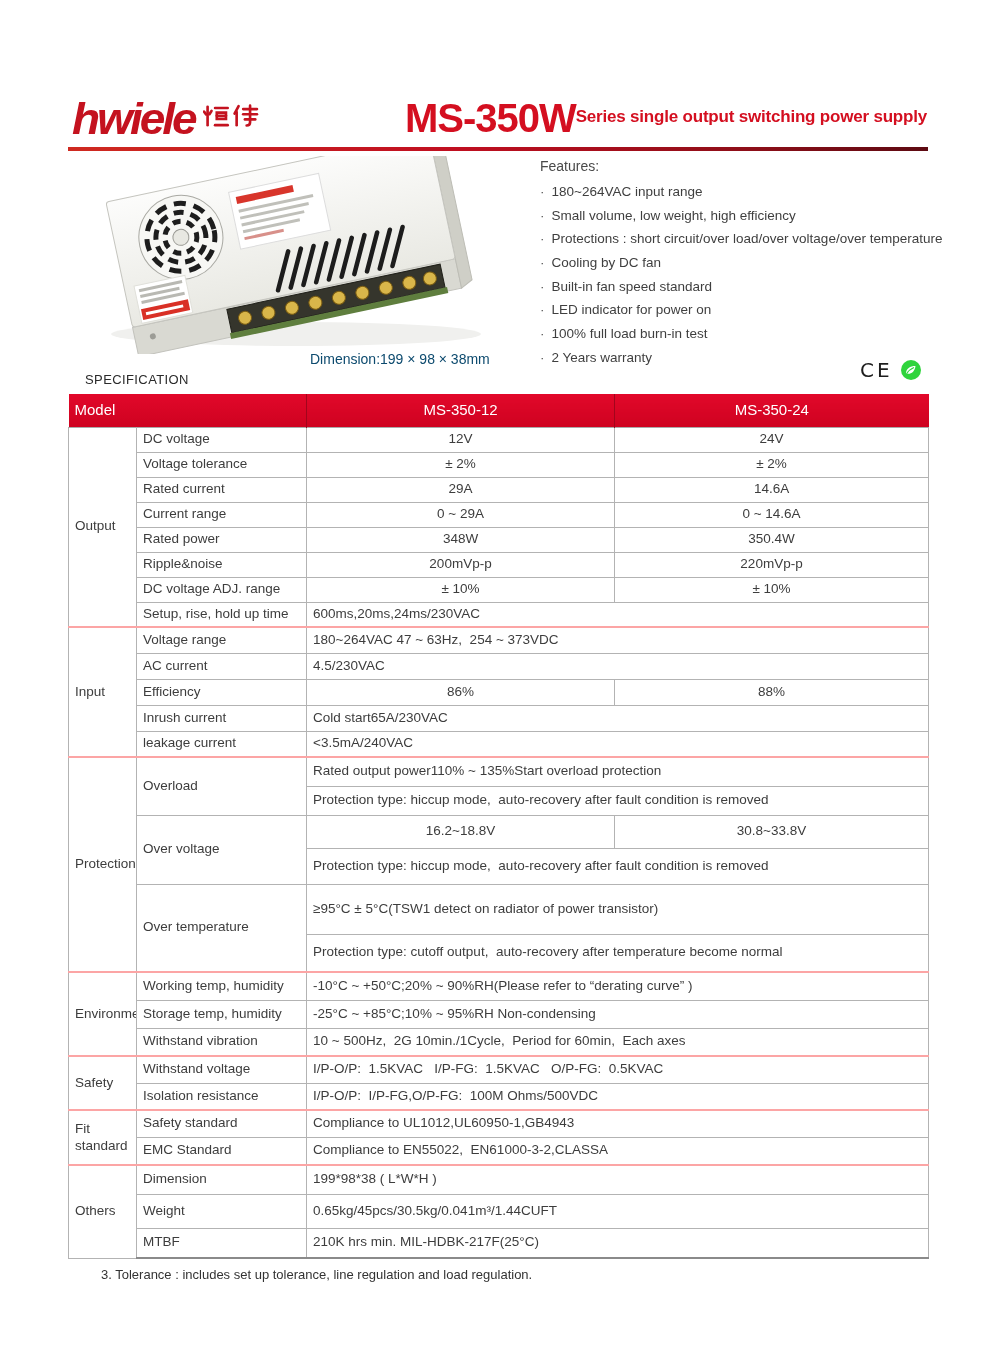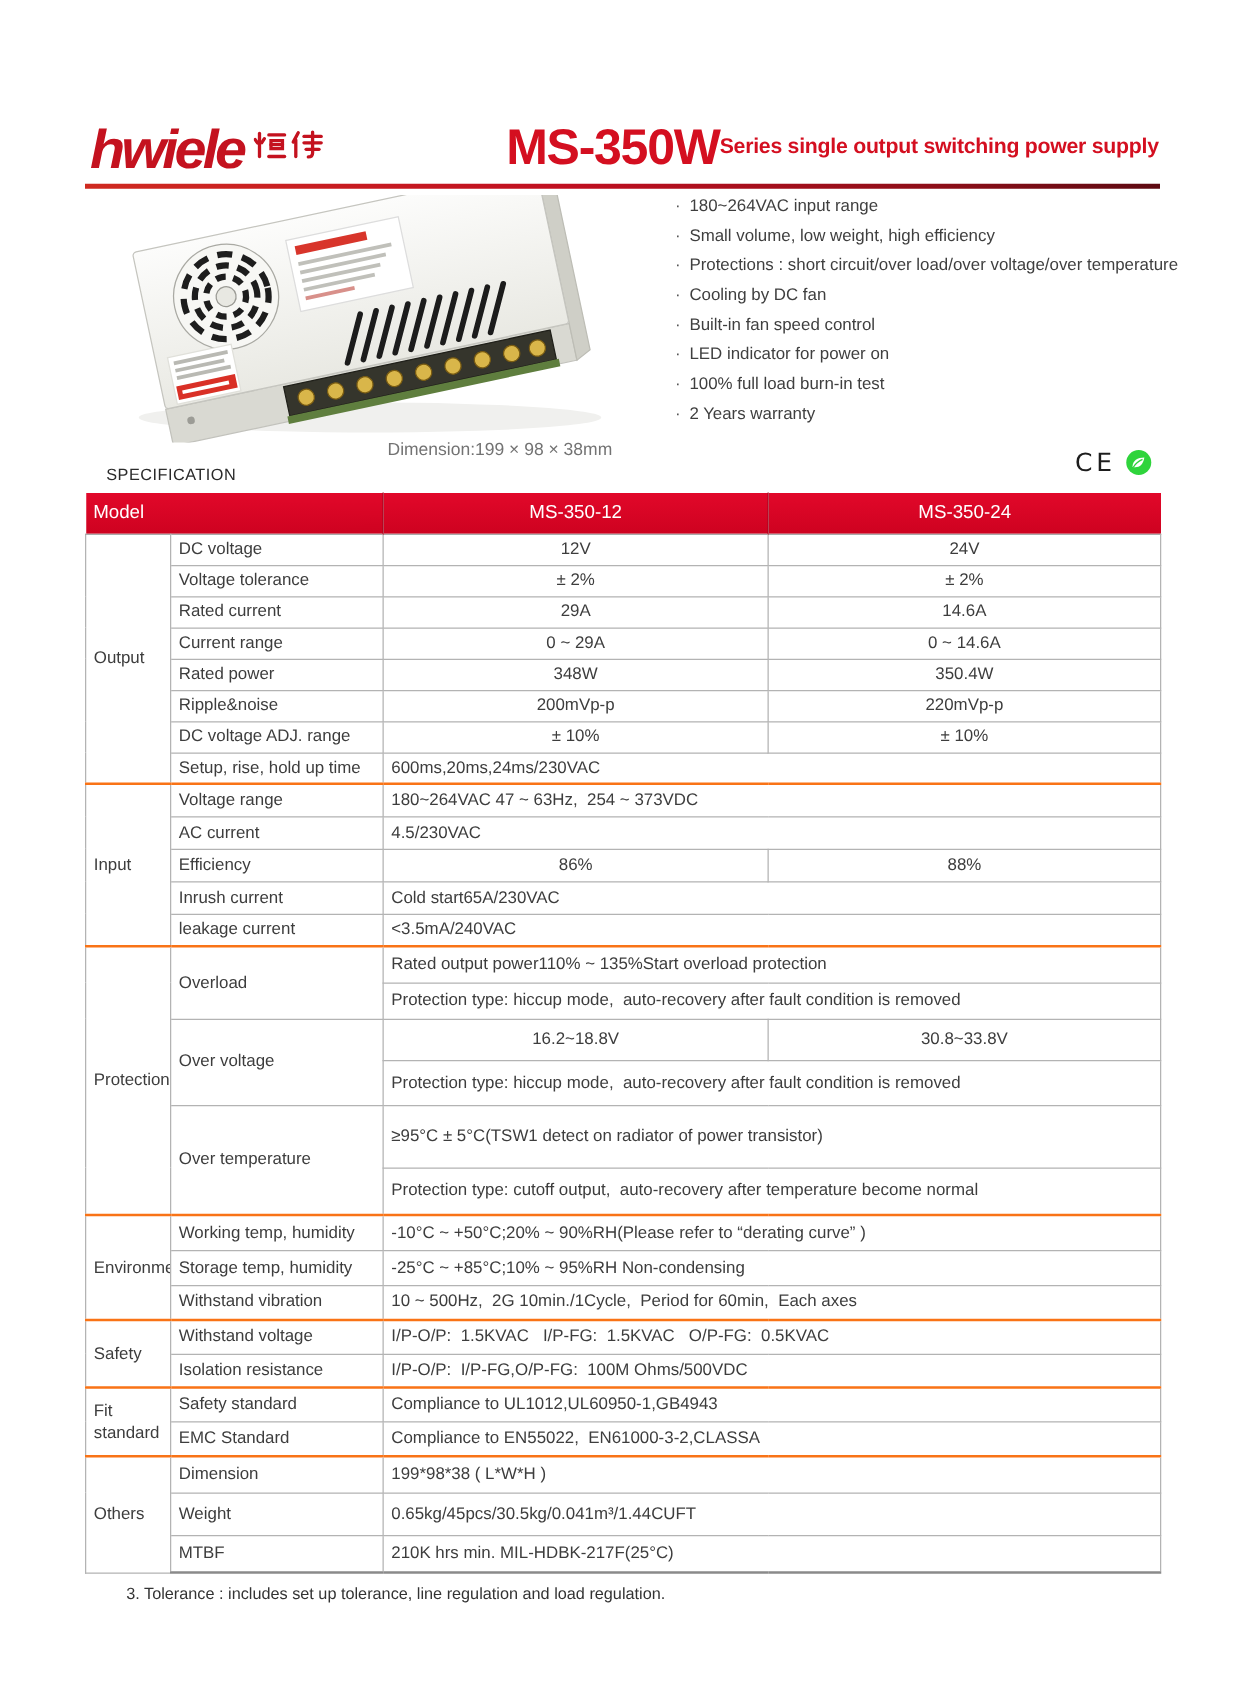--- a/index.html
+++ b/index.html
@@ -18,39 +18,39 @@
   .t1{font-size:40px;font-weight:bold;color:#d40f20;line-height:1;letter-spacing:-1px;}
   .t2{font-size:17px;font-weight:bold;color:#d40f20;line-height:1;margin-bottom:3px;letter-spacing:-0.2px;}
   .rule{position:absolute;left:68px;top:147px;width:860px;height:4px;
     background:linear-gradient(90deg,#cf2a20 0%,#c00f20 45%,#8c0e18 80%,#5d0a12 100%);}
   
   .product{position:absolute;left:78px;top:156px;}
   .features{position:absolute;left:540px;top:158px;width:430px;}
   .features-h{font-size:14px;color:#4a4a4a;margin-bottom:11px;}
   .feat{font-size:13.5px;color:#3f3f3f;margin-bottom:9.5px;display:flex;line-height:1.05;}
   .feat .dot{margin-right:7px;color:#555;}
-  .dim-note{position:absolute;left:310px;top:351px;font-size:14px;color:#737373;}
+  .dim-note{position:absolute;left:310px;top:351px;font-size:14px;color:#0c4a6e;}
   .spec-h{position:absolute;left:85px;top:372px;font-size:13px;color:#2a2a2a;letter-spacing:.4px;}
   .certs{position:absolute;left:860px;top:358px;display:flex;align-items:center;gap:7px;}
   .ce{font-size:20px;color:#1d1d1d;letter-spacing:3px;font-family:"DejaVu Sans",sans-serif;}
   
   table.spec{position:absolute;left:68px;top:394px;width:860px;border-collapse:collapse;table-layout:fixed;}
   table.spec td{
     border:1px solid #b3b3b3;font-size:13.5px;color:#3d3d3d;
     padding:0 6px;overflow:hidden;white-space:pre-wrap;line-height:1.25;
   }
   tr.thead td{background:linear-gradient(#e2082a,#ce0220);color:#fff;border:none;font-size:15px;}
   td.hm{text-align:left;padding-left:70px;}
   td.hc{text-align:center;border-left:1px solid #a2051c !important;}
   td.g{text-align:left;border-left:none;padding:0 2px;}
   td.gs{font-size:10.5px;}
   td.l{text-align:left;padding-left:9px;}
   td.v{text-align:center;}
   td.s{text-align:left;padding-left:40px;}
-  tr.sec td{border-top:2px solid #f97316;}
+  tr.sec td{border-top:2px solid #fca5a5;}
   tr.sec0 td{border-top:1px solid #aaaaaa;}
   tr.last td{border-bottom:2px solid #8a8a8a;}
   td.o{border-left-style:hidden;border-right-style:hidden;}
   
   .notes{position:absolute;left:70px;top:1263px;width:880px;font-size:13px;color:#333;}
   .notes .n{line-height:24px;}
   .notes .ind{padding-left:31px;}
 </style>
 </head>
 <body>
@@ -144,39 +144,40 @@
             <circle cx="280" cy="142" r="6.5"></circle>
             <circle cx="301" cy="142" r="6.5"></circle>
         </g>
         <rect x="94" y="154" width="222" height="6" fill="#5f7e3e"></rect>
       </g>
       <circle cx="18" cy="141" r="3" fill="#9c9c96"></circle>
     </g>
   </svg>
 
   <div class="features">
+    <div class="features-h">Features:</div>
     <div class="feat">
         <span class="dot">·</span>
         <span>180~264VAC input range</span>
       </div>
     <div class="feat">
         <span class="dot">·</span>
         <span>Small volume,  low weight,  high efficiency</span>
       </div>
     <div class="feat">
         <span class="dot">·</span>
         <span>Protections : short circuit/over load/over voltage/over temperature</span>
       </div>
     <div class="feat">
         <span class="dot">·</span>
         <span>Cooling by DC fan</span>
       </div>
     <div class="feat">
         <span class="dot">·</span>
-        <span>Built-in fan speed control</span>
+        <span>Built-in fan speed standard</span>
       </div>
     <div class="feat">
         <span class="dot">·</span>
         <span>LED indicator for power on</span>
       </div>
     <div class="feat">
         <span class="dot">·</span>
         <span>100% full load burn-in test</span>
       </div>
     <div class="feat">

